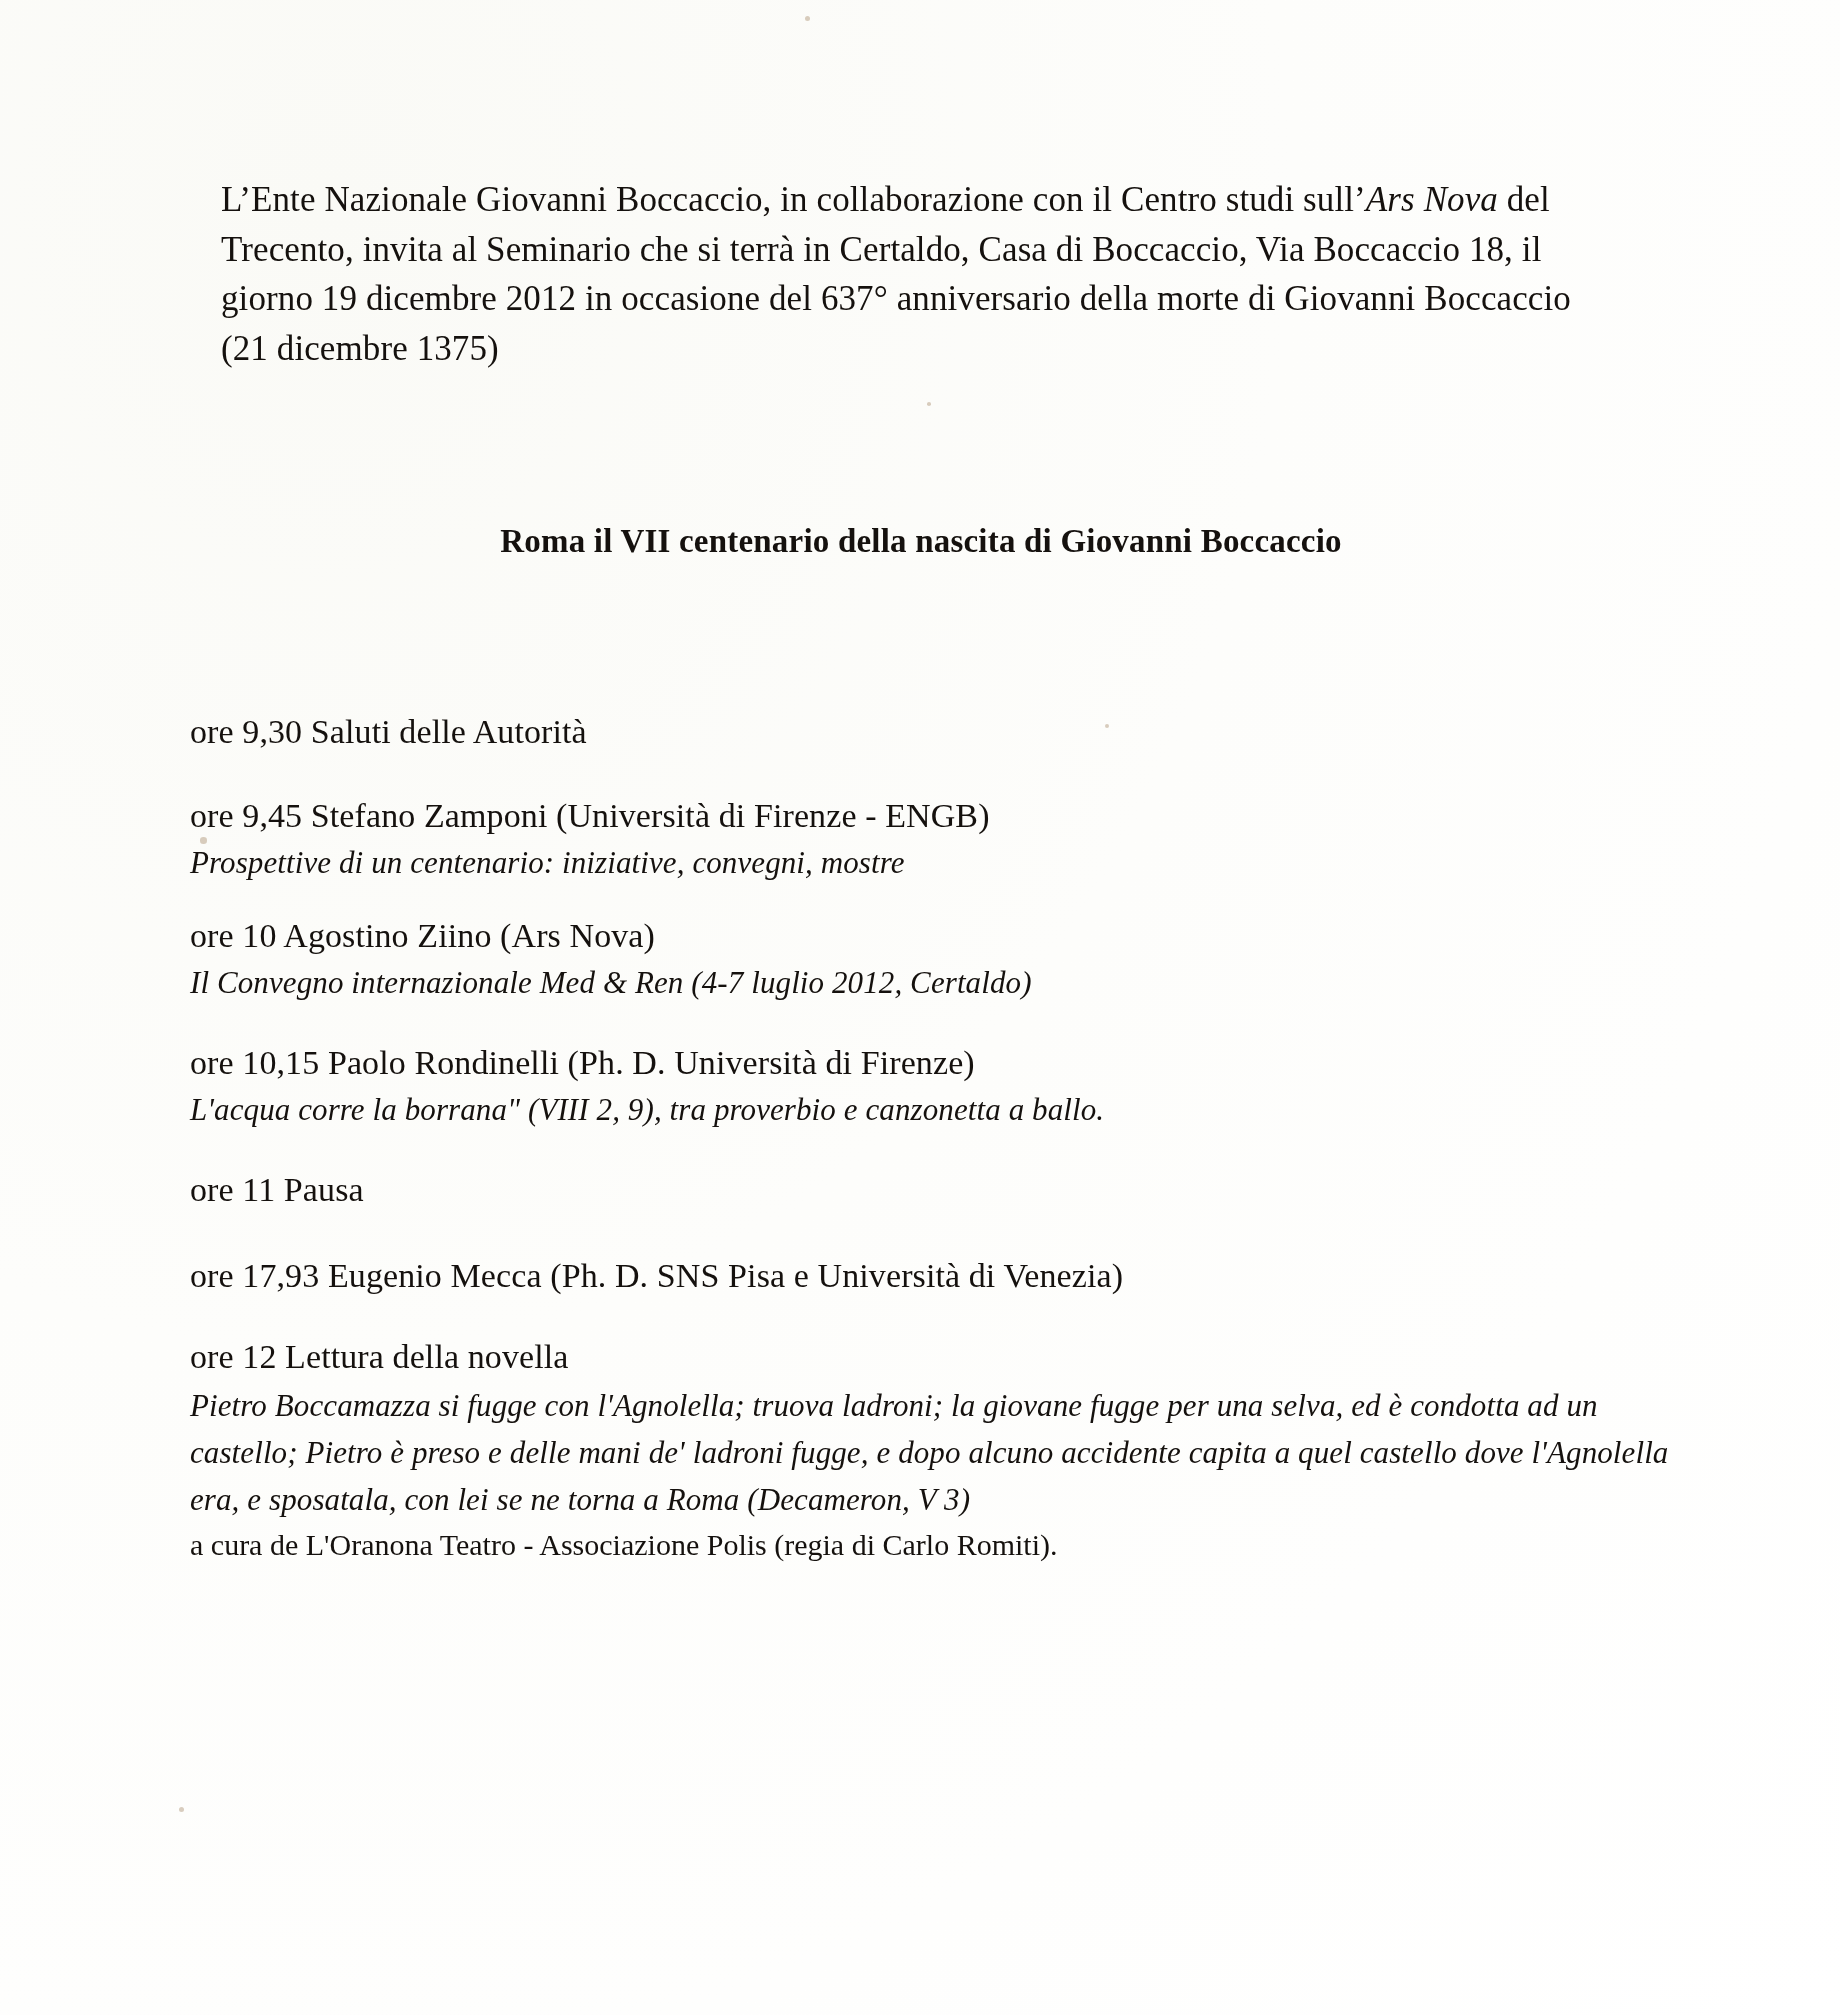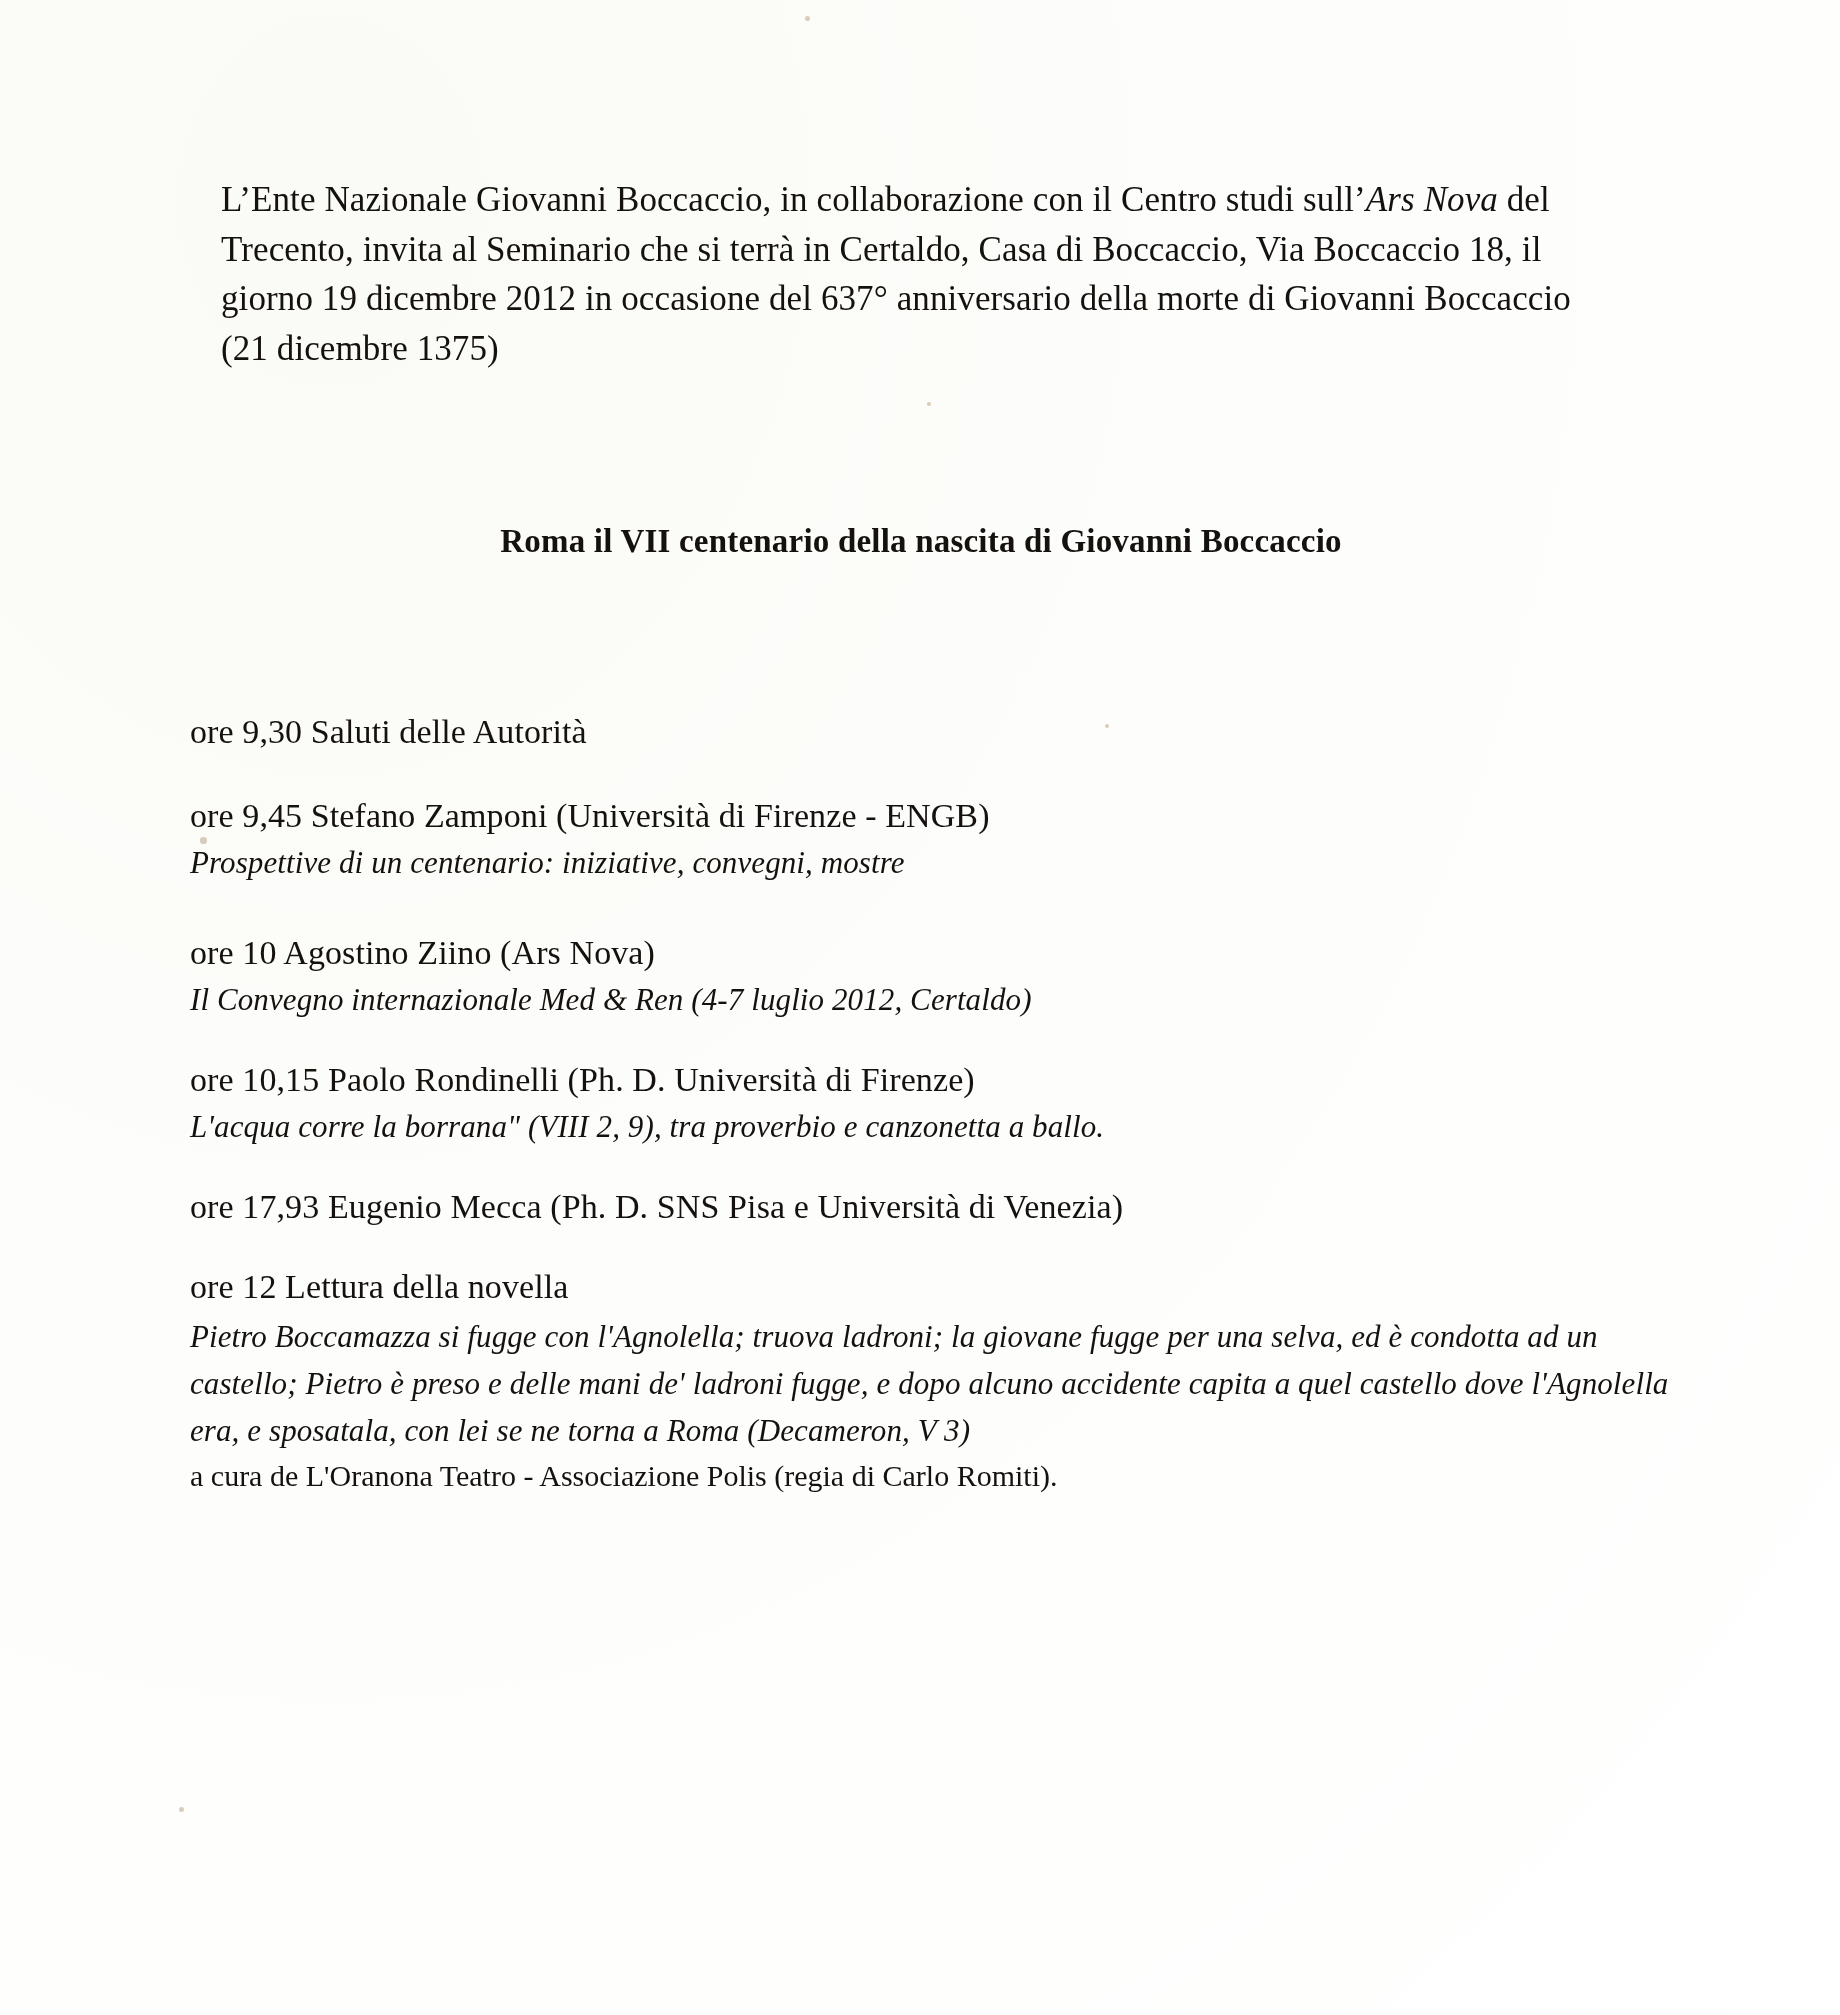--- a/index.html
+++ b/index.html
@@ -116,35 +116,38 @@
     <p class="intro"><span>L’Ente Nazionale Giovanni Boccaccio, in collaborazione con il Centro studi sull’</span><span class="it">Ars</span> <span class="it">Nova</span><span> del Trecento, invita al Seminario che si terrà in Certaldo, Casa di Boccaccio,</span> <span>Via Boccaccio 18, il giorno 19 dicembre 2012 in occasione del 637° anniversario</span> <span>della morte di Giovanni Boccaccio (21 dicembre 1375)</span></p>
 
     <div class="seminar-title">Roma il VII centenario della nascita di Giovanni Boccaccio</div>
 
     <div class="program">
 
       <div class="prog-item" style="margin-bottom:38px;">
         <div class="prog-head">ore 9,30 Saluti delle Autorità</div>
       </div>
 
-      <div class="prog-item" style="margin-bottom:44px;">
+      <div class="prog-item" style="margin-bottom:27px;">
         <div class="prog-head">ore 9,45 Stefano Zamponi (Università di Firenze - ENGB)</div>
         <div class="prog-sub">Prospettive di un centenario: iniziative, convegni, mostre</div>
       </div>
 
       <div class="prog-item" style="margin-bottom:34px;">
         <div class="prog-head">ore 10 Agostino Ziino (Ars Nova)</div>
         <div class="prog-sub">Il Convegno internazionale Med &amp; Ren (4-7 luglio 2012, Certaldo)</div>
       </div>
 
       <div class="prog-item" style="margin-bottom:34px;">
         <div class="prog-head">ore 10,15 Paolo Rondinelli (Ph. D. Università di Firenze)</div>
         <div class="prog-sub">L'acqua corre la borrana" (VIII 2, 9), tra proverbio e canzonetta a ballo.</div>
       </div>
 
+      <div class="prog-item" style="margin-bottom:41px;">
+        <div class="prog-head">ore 11 Pausa</div>
+      </div>
 
       <div class="prog-item" style="margin-bottom:35px;">
         <div class="prog-head">ore 17,93 Eugenio Mecca (Ph. D. SNS Pisa e Università di Venezia)</div>
       </div>
 
       <div class="prog-item">
         <div class="prog-head">ore 12 Lettura della novella</div>
         <div class="prog-sub multiline">Pietro Boccamazza si fugge con l'Agnolella; truova ladroni; la giovane fugge per una selva, ed è condotta ad un castello; Pietro è preso e delle mani de' ladroni fugge, e dopo alcuno accidente capita a quel castello dove l'Agnolella era, e sposatala, con lei se ne torna a Roma (Decameron, V 3)</div>
         <div class="prog-foot">a cura de L'Oranona Teatro - Associazione Polis (regia di Carlo Romiti).</div>
       </div>

